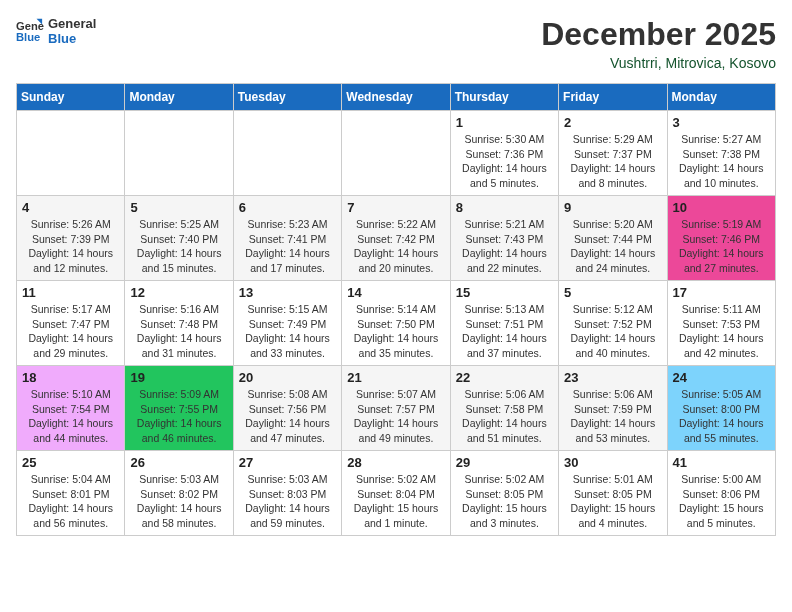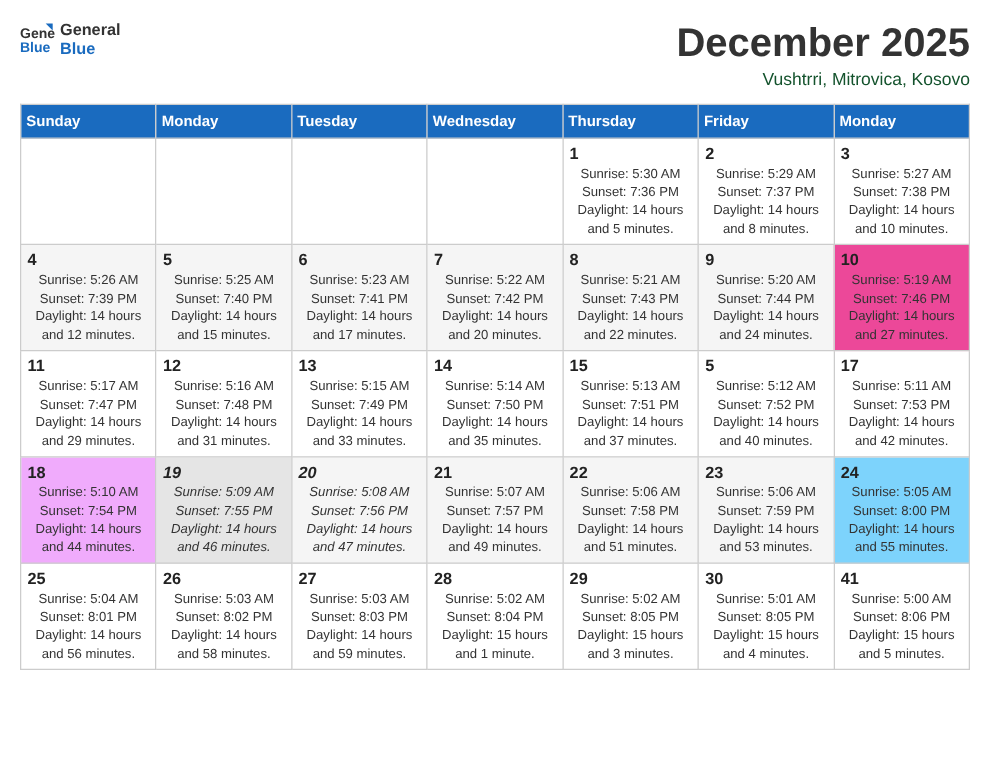--- a/index.html
+++ b/index.html
@@ -267,29 +267,29 @@
       </tr>
       <tr>
         <td style="background: #f0abfc;">
           <div class="day-number">18</div>
         <div class="day-info">
           Sunrise: 5:10 AM<br>
           Sunset: 7:54 PM<br>
           Daylight: 14 hours and 44 minutes.
         </div>
         </td>
-        <td style="background: #e5e5e5; font-style: italic;">
+        <td style="background: #22c55e;">
           <div class="day-number">19</div>
         <div class="day-info">
           Sunrise: 5:09 AM<br>
           Sunset: 7:55 PM<br>
           Daylight: 14 hours and 46 minutes.
         </div>
         </td>
-        <td style="background: rgb(245, 245, 245); font-style: italic;">
+        <td style="background: rgb(245, 245, 245);">
           <div class="day-number">20</div>
         <div class="day-info">
           Sunrise: 5:08 AM<br>
           Sunset: 7:56 PM<br>
           Daylight: 14 hours and 47 minutes.
         </div>
         </td>
         <td style="background: rgb(245, 245, 245); margin-top: 48px;">
           <div class="day-number">21</div>
         <div class="day-info">

